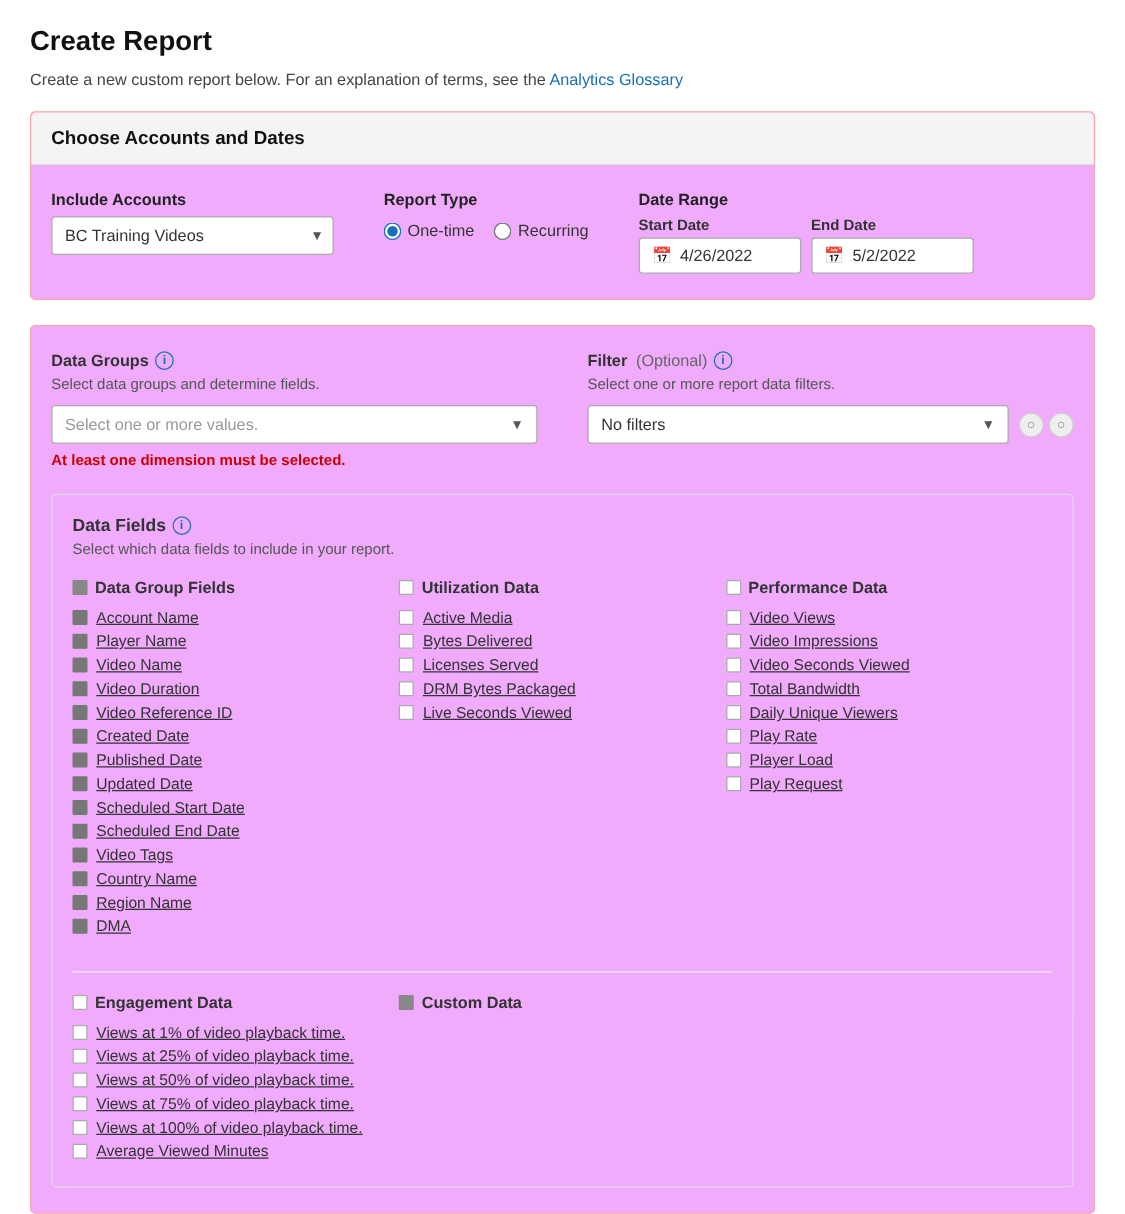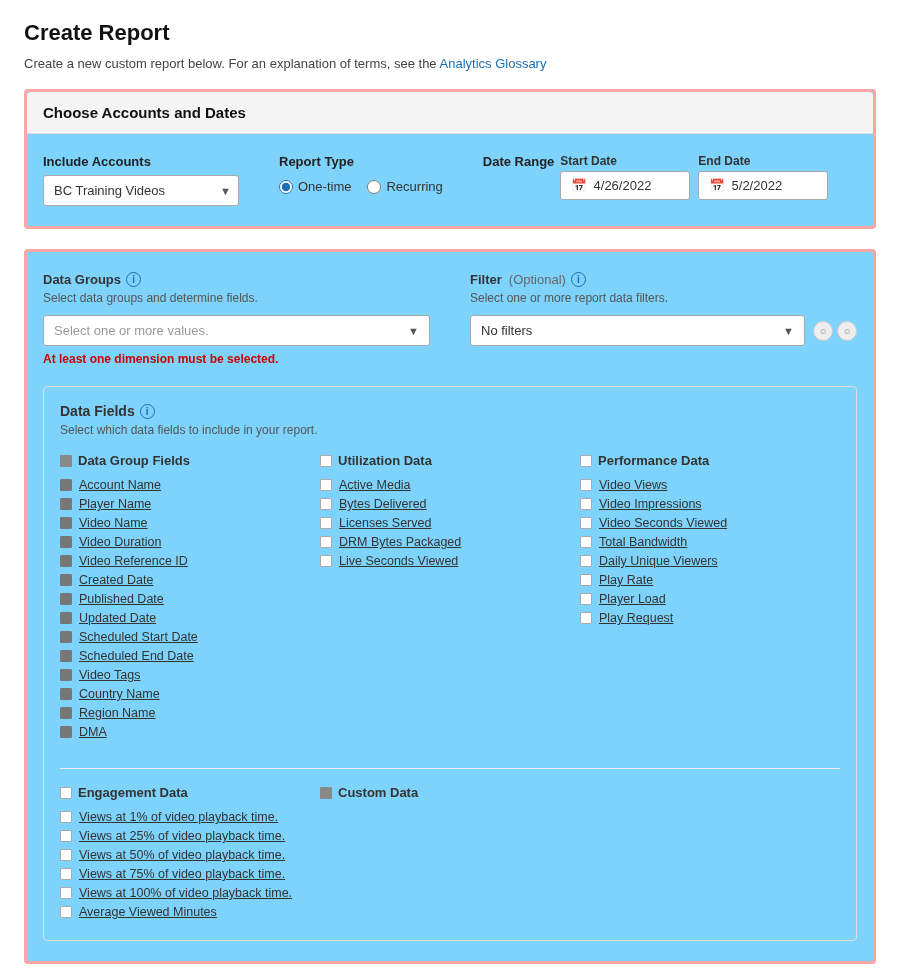--- a/index.html
+++ b/index.html
@@ -24,24 +24,24 @@
       color: #444;
       margin-bottom: 18px;
     }
 
     .intro-text a {
       color: #1a6eb5;
       text-decoration: none;
     }
 
     .section-card {
-      border: 3px solid #fca5a5;
+      border: 1px solid #fca5a5;
       border-radius: 4px;
       margin-bottom: 20px;
-      background: #7dd3fc;
+      background: #f0abfc;
     }
 
     .section-header {
       background: #f4f4f4;
       border-bottom: 1px solid #ddd;
       padding: 12px 16px;
       border-radius: 4px 4px 0 0;
     }
 
     .section-header h2 {
@@ -81,21 +81,21 @@
     .select-wrapper select {
       appearance: none;
       -webkit-appearance: none;
       border: 1px solid #aaa;
       border-radius: 3px;
       padding: 7px 28px 7px 10px;
       font-size: 13px;
       background: #fff;
       color: #333;
       cursor: pointer;
-      width: 196px;
+      width: 226px;
     }
 
     .select-arrow {
       position: absolute;
       right: 8px;
       top: 50%;
       transform: translateY(-50%);
       pointer-events: none;
       font-size: 11px;
       color: #555;
@@ -122,21 +122,21 @@
     }
 
     .radio-option input[type="radio"] {
       accent-color: #1a6eb5;
       width: 14px;
       height: 14px;
     }
 
     .date-range-group {
       display: flex;
-      flex-direction: row;
+      flex-direction: column;
       gap: 6px;
     }
 
     .date-inputs-row {
       display: flex;
       gap: 8px;
       align-items: flex-start;
     }
 
     .date-input-wrapper {

